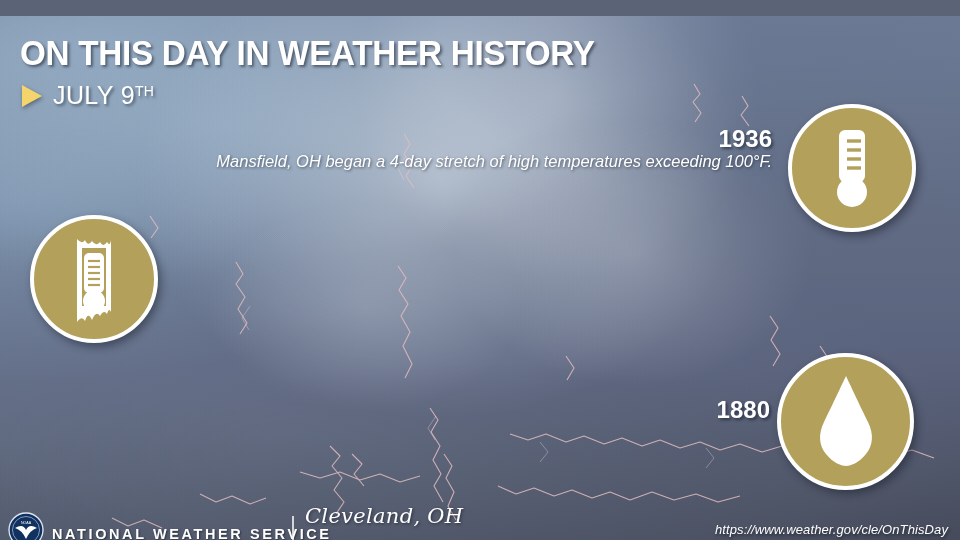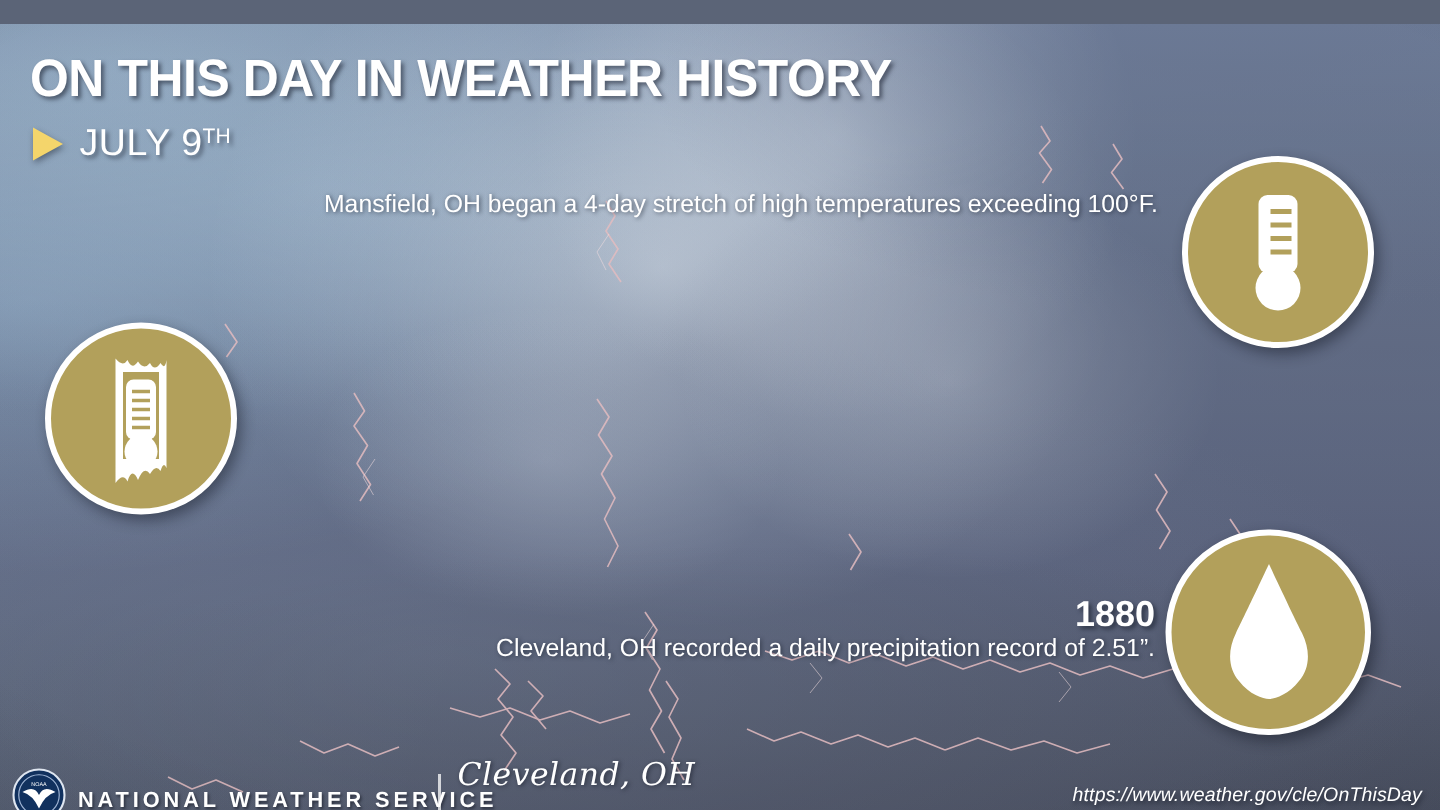--- a/index.html
+++ b/index.html
@@ -84,20 +84,21 @@
   .subtitle-text sup { font-size:14px; vertical-align:8px; letter-spacing:0; }
   .entry-text { position:absolute; }
   .year {
     font-size:24px; font-weight:bold; color:#fff;
     text-shadow:2px 2px 3px rgba(20,26,40,0.6);
     line-height:1.05;
   }
   .desc {
     font-size:16.5px; color:#fff; line-height:1.32;
     text-shadow:1px 1px 3px rgba(20,26,40,0.6);
+    font-style:italic;
   }
   .align-right { text-align:right; }
   .align-left  { text-align:left; }
 
   
   .badge {
     position:absolute;
     border-radius:50%;
     background:#b2a05b;
     border:4px solid #ffffff;
@@ -197,20 +198,21 @@
   </div>
   <div class="bg bg-vignette"></div>
 
   <div class="title">ON THIS DAY IN WEATHER HISTORY</div>
   <div class="subtitle">
     <div class="play-triangle"></div>
     <div class="subtitle-text"><span>JULY 9</span><sup>TH</sup></div>
   </div>
 
   <div class="entry-text align-right" style="right:188px; top:110px; width:640px;">
+    <div class="year">1936</div>
     <div class="desc">Mansfield, OH began a 4-day stretch of high temperatures exceeding 100°F.</div>
   </div>
   <div class="badge" style="left:788px; top:88px; width:128px; height:128px;">
     <svg width="50" height="84" viewBox="0 0 50 84">
       <g fill="#ffffff">
         <path d="M18 4 h14 a6 6 0 0 1 6 6 v40 a6 6 0 0 1 -6 6 h-14 a6 6 0 0 1 -6 -6 v-40 a6 6 0 0 1 6 -6 z"></path>
         <circle cx="25" cy="66" r="15"></circle>
         <rect x="16" y="48" width="18" height="22"></rect>
       </g>
       <g stroke="#b2a05b" stroke-width="3.4" stroke-linecap="butt">
@@ -238,21 +240,20 @@
         <line x1="23" y1="34" x2="35" y2="34"></line>
         <line x1="23" y1="40" x2="35" y2="40"></line>
         <line x1="23" y1="46" x2="35" y2="46"></line>
         <line x1="23" y1="52" x2="35" y2="52"></line>
       </g>
     </svg>
   </div>
 
   <div class="entry-text align-right" style="right:190px; top:381px; width:640px;">
     <div class="year">1880</div>
-    <div class="desc">Cleveland, OH recorded a daily precipitation record of 2.51”.</div>
   </div>
   <div class="badge" style="left:777px; top:337px; width:137px; height:137px;">
     <svg width="70" height="96" viewBox="0 0 70 96">
       <path fill="#ffffff" d="M35 2 C35 2 20 34 13 48 C7 60 8 72 15 80 C22 89 31 92 35 92 C39 92 48 89 55 80 C62 72 63 60 57 48 C50 34 35 2 35 2 Z"></path>
     </svg>
   </div>
 
   <div class="footer">
     <div class="noaa-logo">
       <svg width="36" height="36" viewBox="0 0 36 36">

